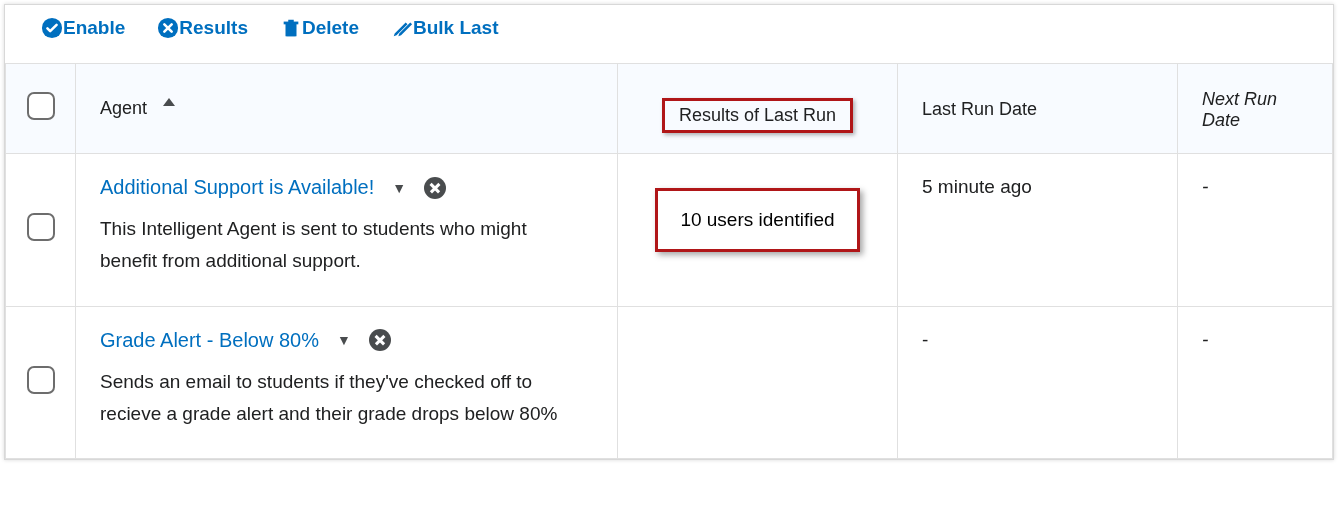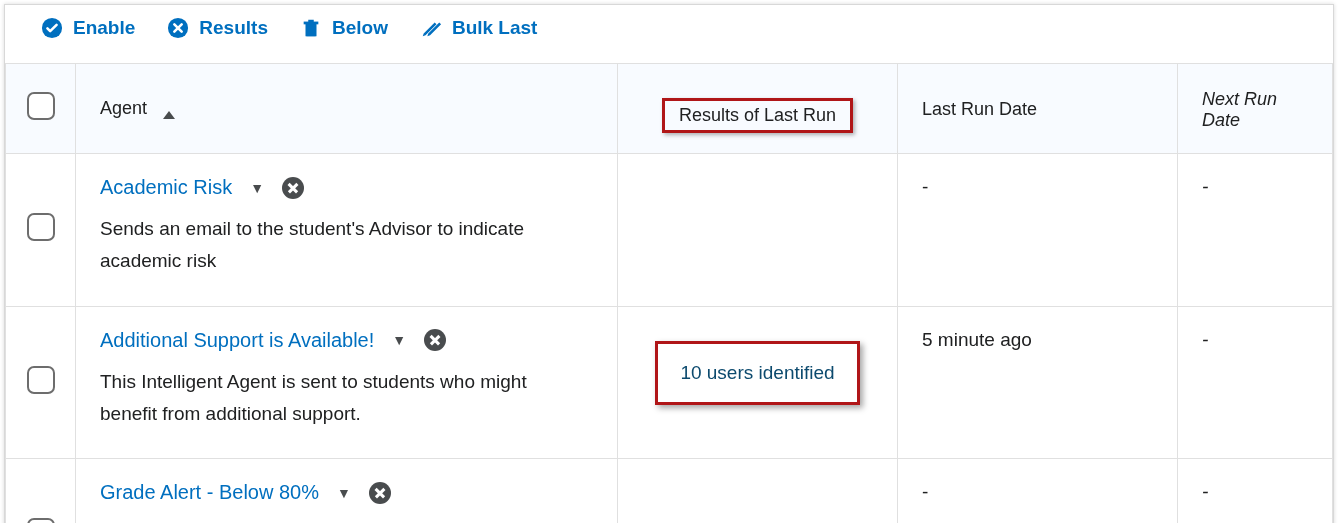--- a/index.html
+++ b/index.html
@@ -15,21 +15,20 @@
       box-shadow: 0 0 4px rgba(0,0,0,0.15);
     }
     .toolbar {
       display: flex;
       gap: 32px;
       padding: 12px 36px 24px 36px;
     }
     .toolbar-btn {
       display: inline-flex;
       align-items: center;
-      gap: 10px;
       color: #006fbf;
       font-weight: 700;
       font-size: 19px;
       cursor: pointer;
     }
     .toolbar-btn .ticon { width: 22px; height: 22px; }
     table {
       width: 100%;
       border-collapse: collapse;
     }
@@ -58,21 +57,21 @@
       background: #fff;
       margin: 0 auto;
       cursor: pointer;
     }
     .col-agent { width: auto; }
     .col-results { width: 280px; text-align: center; padding-top: 34px; }
     .col-lastrun { width: 280px; padding-top: 22px; }
     .col-nextrun { width: 155px; padding-top: 22px; font-style: italic; }
     .agent-hdr {
       display: inline-flex;
-      align-items: flex-end;
+      align-items: flex-start;
       gap: 16px;
     }
     .sort-arrow {
       width: 0; height: 0;
       border-left: 6px solid transparent;
       border-right: 6px solid transparent;
       border-bottom: 8px solid #494c4e;
       display: inline-block;
     }
     .name-row {
@@ -108,21 +107,21 @@
     }
     .disabled-icon::before { transform: translate(-50%, -50%) rotate(45deg); }
     .disabled-icon::after { transform: translate(-50%, -50%) rotate(-45deg); }
     .desc {
       font-size: 19px;
       color: #202122;
       line-height: 1.7;
       max-width: 480px;
     }
     .results-link {
-      color: #0c4a6e;
+      color: #000000;
       font-size: 19px;
       cursor: pointer;
     }
     .highlight-hdr {
       display: inline-block;
       border: 3px solid #b01618;
       padding: 4px 14px;
       box-shadow: 2px 2px 4px rgba(0,0,0,0.3);
     }
     .highlight-cell {
@@ -151,21 +150,21 @@
           <path d="M8 8l8 8M16 8l-8 8" stroke="#fff" stroke-width="2.8" stroke-linecap="round"></path>
         </svg>
       <span>Results</span>
     </span>
     <span class="toolbar-btn">
       <svg class="ticon" viewBox="0 0 24 24">
           <path d="M4 6h16M9 3h6v3H9zM6 6v15h12V6" fill="#006fbf"></path>
           <rect x="4" y="5" width="16" height="3" fill="#006fbf"></rect>
           <rect x="7" y="8" width="10" height="13" fill="#006fbf"></rect>
         </svg>
-      <span>Below</span>
+      <span>Delete</span>
     </span>
     <span class="toolbar-btn">
       <svg class="ticon" viewBox="0 0 24 24">
           <path d="M3 21l3-1 12-12-2-2L4 18l-1 3zM8 21l3-1 12-12-2-2L9 18l-1 3z" fill="#006fbf"></path>
         </svg>
       <span>Bulk Last</span>
     </span>
   </div>
 
   <table>
@@ -181,34 +180,20 @@
         <th class="col-results" style="text-align:center;">
           <span class="highlight-hdr">
             <span>Results of Last Run</span>
           </span>
         </th>
         <th class="col-lastrun"><span>Last Run Date</span></th>
         <th class="col-nextrun"><span>Next Run Date</span></th>
       </tr>
     </thead>
     <tbody>
-      <tr>
-        <td class="col-check"><span class="checkbox"></span></td>
-        <td class="col-agent">
-          <div class="name-row">
-            <a class="agent-link">Academic Risk</a>
-            <span class="chevron">▼</span>
-            <span class="disabled-icon"></span>
-          </div>
-          <div class="desc">Sends an email to the student's Advisor to indicate academic risk</div>
-        </td>
-        <td class="col-results"></td>
-        <td class="col-lastrun"><span class="dash">-</span></td>
-        <td class="col-nextrun"><span class="dash">-</span></td>
-      </tr>
       <tr>
         <td class="col-check"><span class="checkbox"></span></td>
         <td class="col-agent">
           <div class="name-row">
             <a class="agent-link">Additional Support is Available!</a>
             <span class="chevron">▼</span>
             <span class="disabled-icon"></span>
           </div>
           <div class="desc">This Intelligent Agent is sent to students who might benefit from additional support.</div>
         </td>

